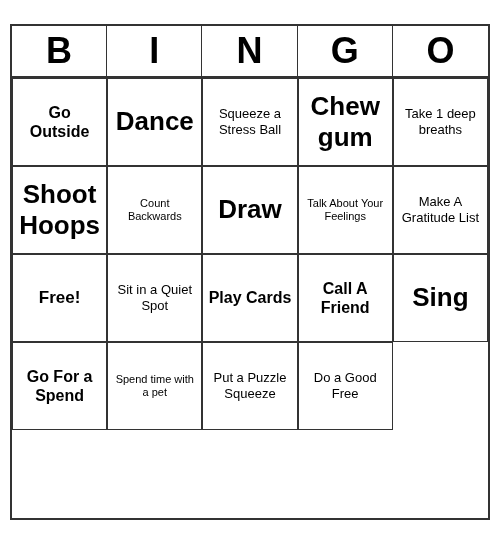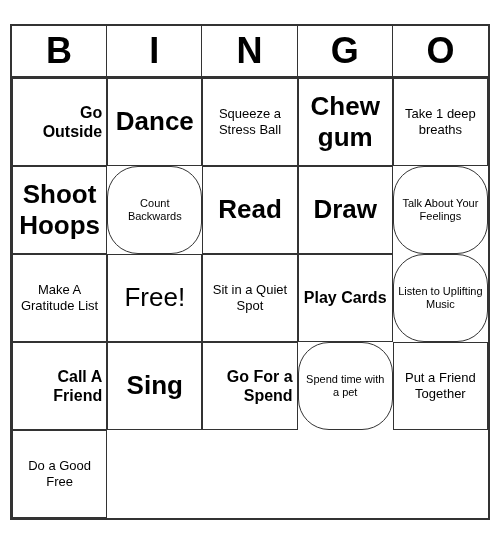--- a/index.html
+++ b/index.html
@@ -46,31 +46,29 @@
       text-align: center;
       padding: 4px;
       font-size: 13px;
       line-height: 1.2;
     }
     .bingo-cell.xl-text {
       font-size: 26px;
       font-weight: bold;
     }
     .bingo-cell.free {
-      font-size: 26px;
-      font-weight: normal;
+      font-size: 17px;
+      font-weight: bold;
     }
     .bingo-cell.small-text {
       font-size: 11px;
-      border-radius: 31px;
     }
     .bingo-cell.medium-text {
       font-size: 16px;
       font-weight: bold;
-      text-align: right;
     }
   </style>
 </head>
 <body>
 
 <div class="bingo-card">
   <div class="bingo-header">
   <div class="bingo-letter">B</div>
       <div class="bingo-letter">I</div>
       <div class="bingo-letter">N</div>
@@ -78,28 +76,26 @@
       <div class="bingo-letter">O</div>
     </div>
   <div class="bingo-grid">
   <div class="bingo-cell medium-text">Go Outside</div>
       <div class="bingo-cell xl-text">Dance</div>
       <div class="bingo-cell">Squeeze a Stress Ball</div>
       <div class="bingo-cell xl-text">Chew gum</div>
       <div class="bingo-cell">Take 1 deep breaths</div>
       <div class="bingo-cell xl-text">Shoot Hoops</div>
       <div class="bingo-cell small-text">Count Backwards</div>
-      <div class="bingo-cell xl-text">Read</div>
       <div class="bingo-cell xl-text">Draw</div>
       <div class="bingo-cell small-text">Talk About Your Feelings</div>
       <div class="bingo-cell">Make A Gratitude List</div>
       <div class="bingo-cell free">Free!</div>
       <div class="bingo-cell">Sit in a Quiet Spot</div>
       <div class="bingo-cell medium-text">Play Cards</div>
-      <div class="bingo-cell small-text">Listen to Uplifting Music</div>
       <div class="bingo-cell medium-text">Call A Friend</div>
       <div class="bingo-cell xl-text">Sing</div>
       <div class="bingo-cell medium-text">Go For a Spend</div>
       <div class="bingo-cell small-text">Spend time with a pet</div>
-      <div class="bingo-cell">Put a Friend Together</div>
+      <div class="bingo-cell">Put a Puzzle Squeeze</div>
       <div class="bingo-cell">Do a Good Free</div>
     </div>
 </div>
 
 </body></html>

